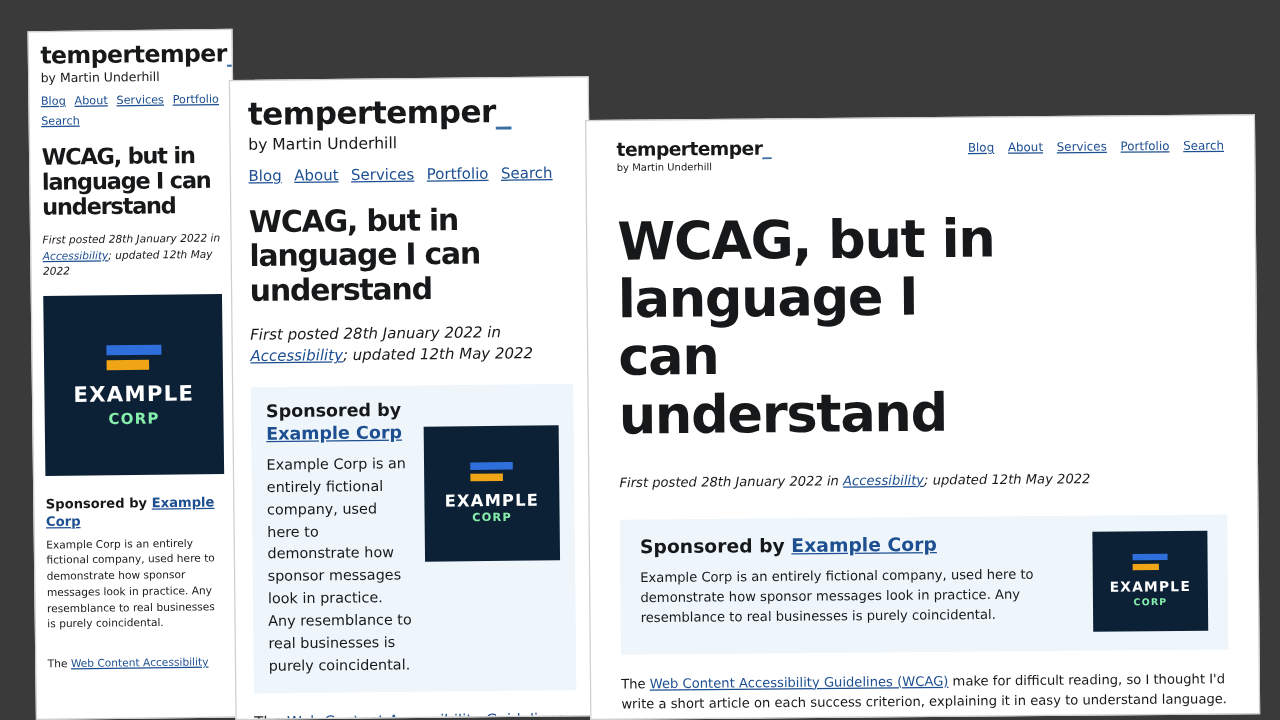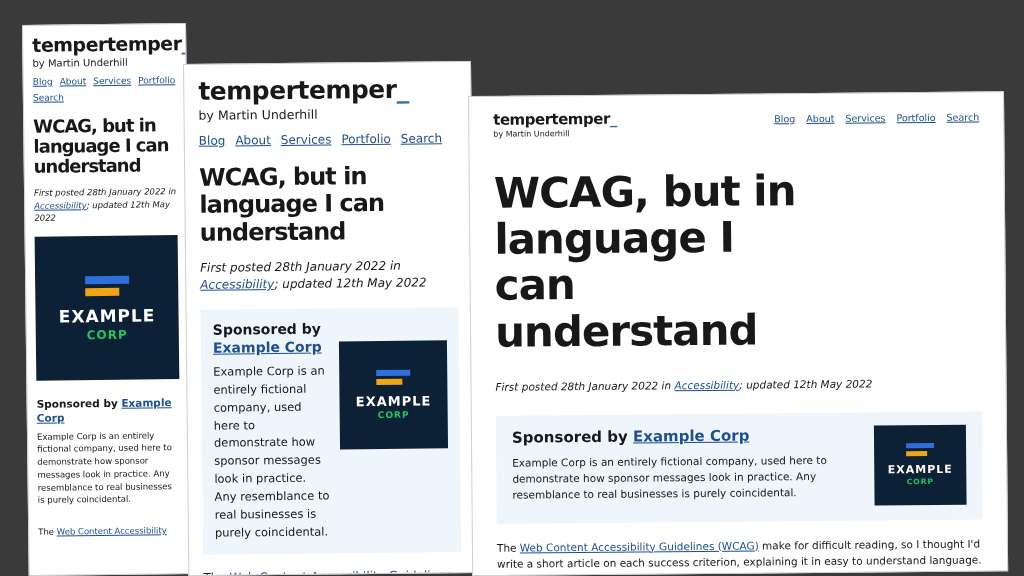--- a/index.html
+++ b/index.html
@@ -110,21 +110,21 @@
   }
   .logo .bar.blue { background: #2f6fdb; }
   .logo .bar.gold { background: #f0a516; }
   .logo .word {
     color: #ffffff;
     font-weight: 700;
     letter-spacing: 1px;
     line-height: 1;
   }
   .logo .word2 {
-    color: #22c55e;
+    color: #86efac;
     font-weight: 700;
     letter-spacing: 1px;
     line-height: 1;
   }
   .body-text {
     color: #16181a;
   }
   .body-text a {
     color: #1d4f91;
   }

